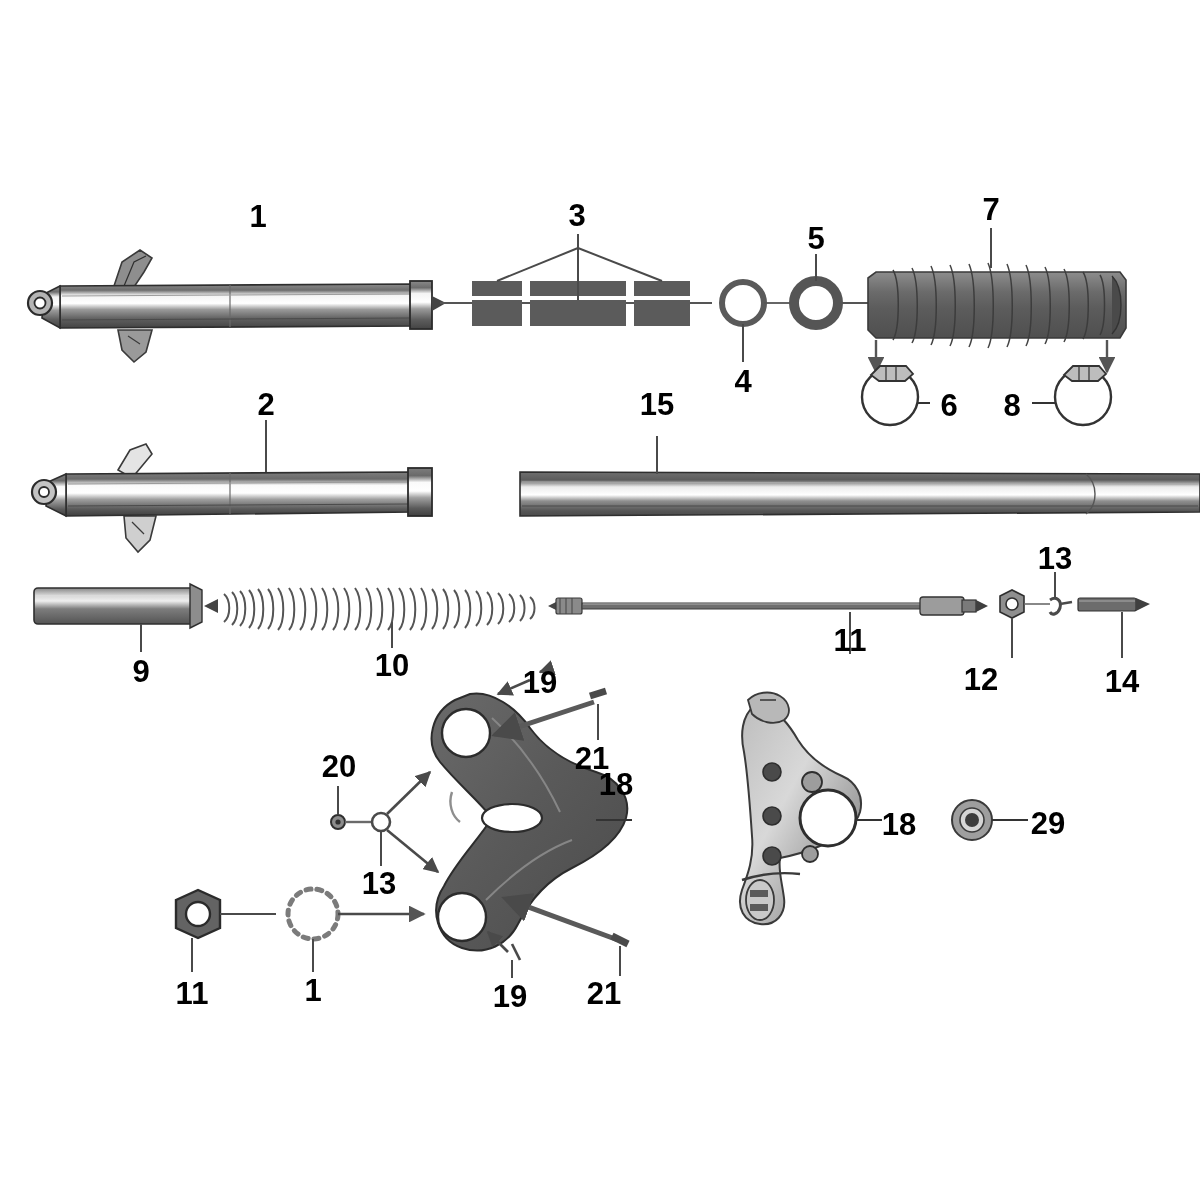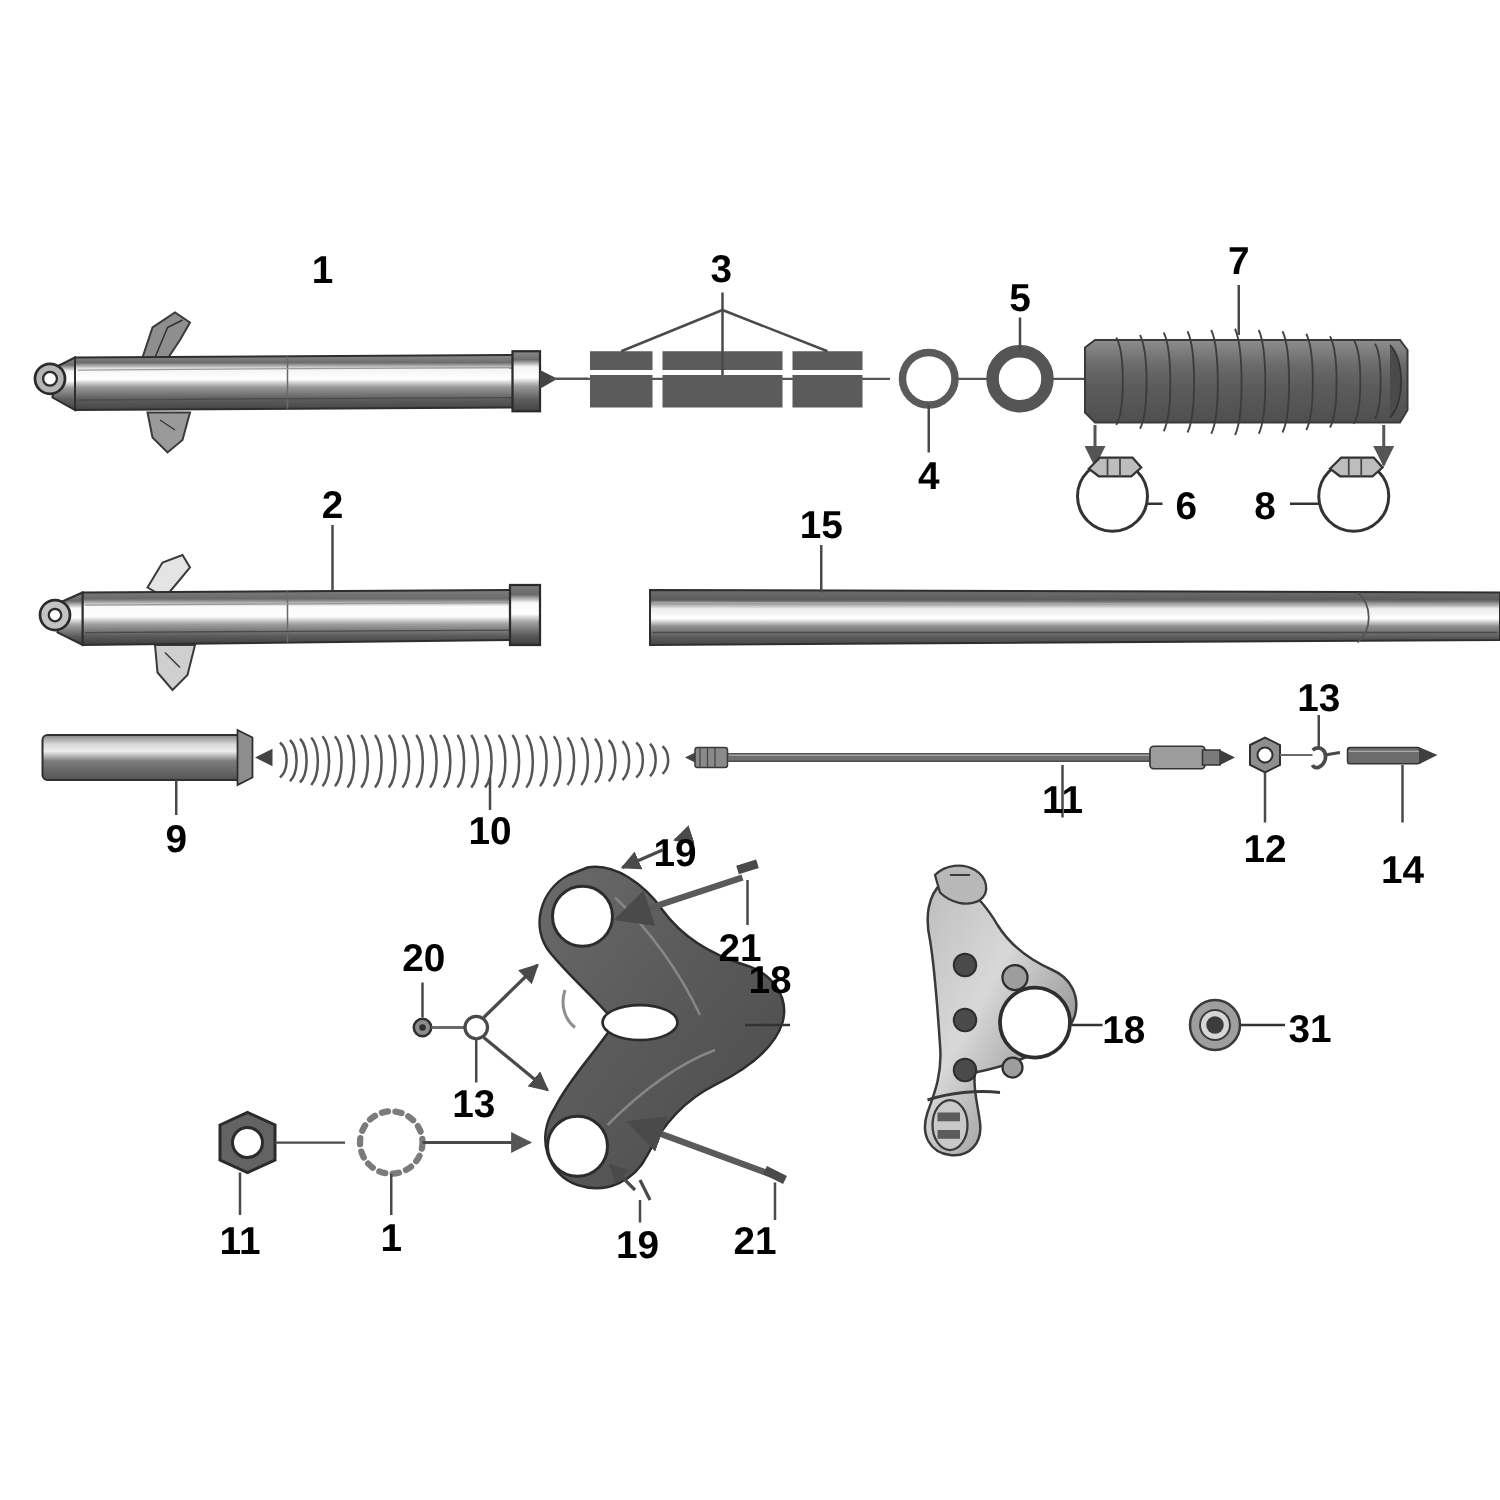--- a/index.html
+++ b/index.html
@@ -407,29 +407,29 @@
 <div class="callout" style="left:266px;top:404px">2</div>
 <div class="callout" style="left:577px;top:215px">3</div>
 <div class="callout" style="left:743px;top:381px">4</div>
 <div class="callout" style="left:816px;top:238px">5</div>
 <div class="callout" style="left:949px;top:405px">6</div>
 <div class="callout" style="left:991px;top:209px">7</div>
 <div class="callout" style="left:1012px;top:405px">8</div>
 <div class="callout" style="left:141px;top:671px">9</div>
 <div class="callout" style="left:392px;top:665px">10</div>
 <div class="callout" style="left:850px;top:640px">11</div>
-<div class="callout" style="left:1012px;top:679px">12</div>
+<div class="callout" style="left:981px;top:679px">12</div>
 <div class="callout" style="left:1055px;top:558px">13</div>
-<div class="callout" style="left:1122px;top:696px">14</div>
-<div class="callout" style="left:657px;top:420px">15</div>
+<div class="callout" style="left:1122px;top:681px">14</div>
+<div class="callout" style="left:657px;top:404px">15</div>
 <div class="callout" style="left:192px;top:993px">11</div>
 <div class="callout" style="left:313px;top:990px">1</div>
 <div class="callout" style="left:616px;top:784px">18</div>
 <div class="callout" style="left:540px;top:682px">19</div>
 <div class="callout" style="left:510px;top:996px">19</div>
 <div class="callout" style="left:339px;top:766px">20</div>
 <div class="callout" style="left:592px;top:758px">21</div>
 <div class="callout" style="left:604px;top:993px">21</div>
 <div class="callout" style="left:379px;top:883px">13</div>
 <div class="callout" style="left:899px;top:824px">18</div>
-<div class="callout" style="left:1048px;top:823px">31</div>
+<div class="callout" style="left:1048px;top:823px">29</div>
 
 </div>
 
 </body></html>

